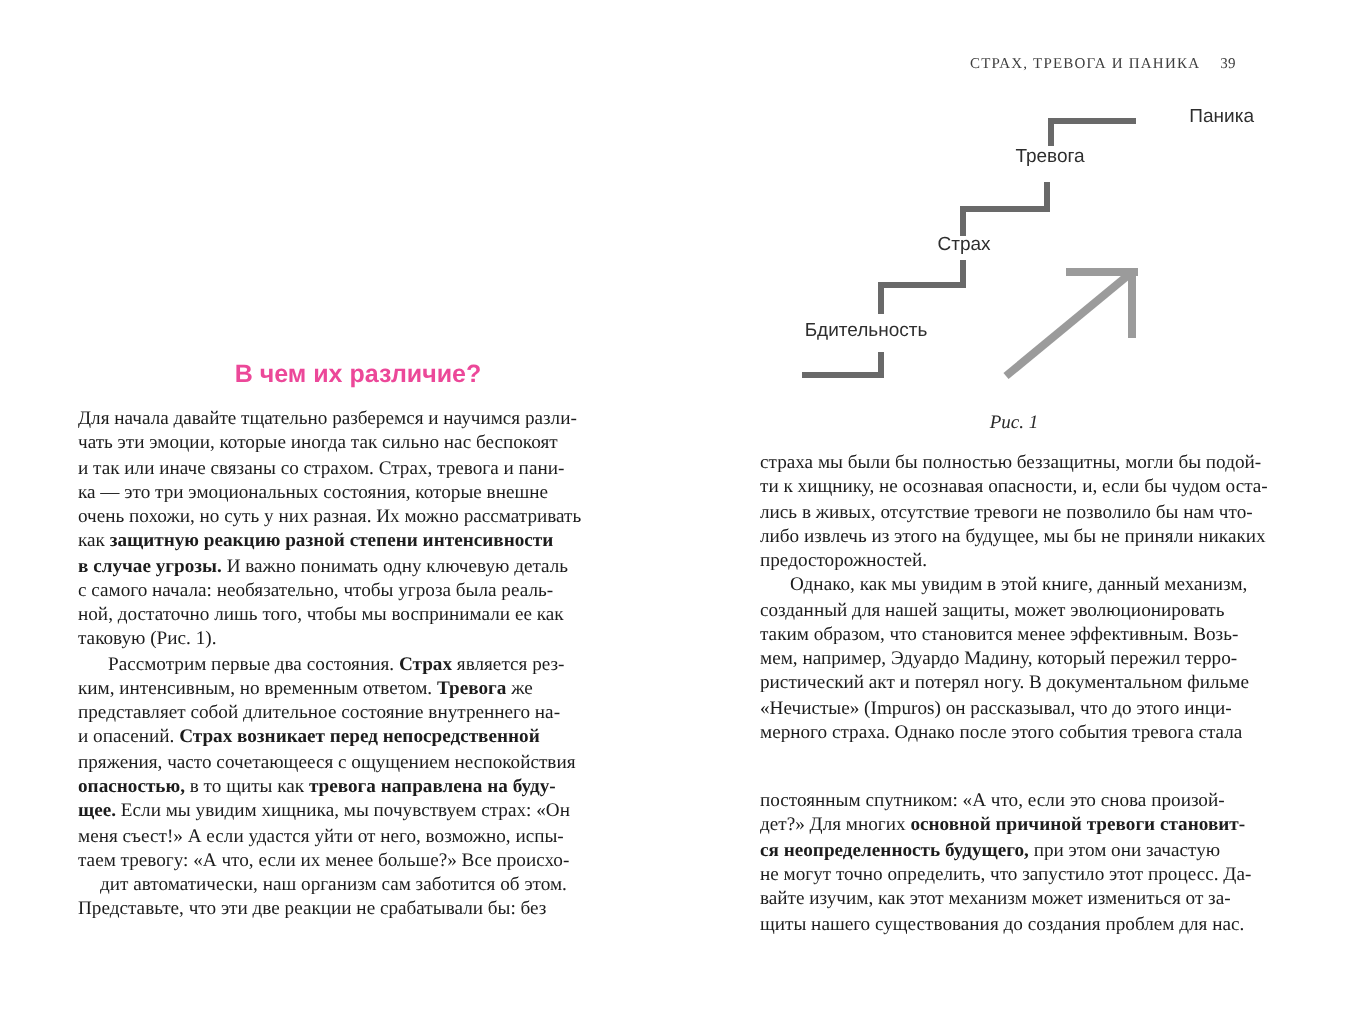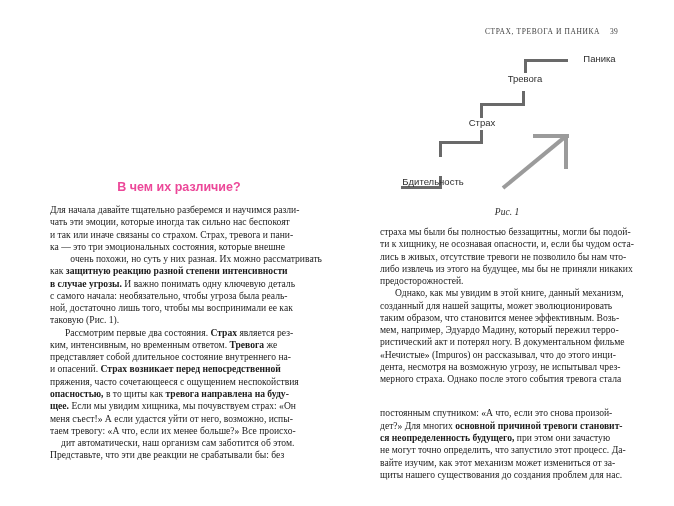--- a/index.html
+++ b/index.html
@@ -13,33 +13,33 @@
     font-family:"Liberation Serif",serif;font-size:7.5px;letter-spacing:0.6px;color:#3d3d3d;
   }
   .running-header .pageno{letter-spacing:0.2px;}
   
   .heading{
     position:absolute;left:43px;top:180px;width:272px;text-align:center;
     font-family:"Liberation Sans",sans-serif;font-weight:bold;font-size:12.5px;color:#ec4899;
   }
   
   .text-col{position:absolute;font-size:9.6px;}
-  #left-col{left:50px;top:204px;width:272px;font-family:Liberation Serif, serif;}
+  #left-col{left:39px;top:204px;width:272px;font-family:Liberation Serif, serif;}
   #right-col{left:380px;top:226px;width:258px;}
   .line{white-space:nowrap;height:12.27px;line-height:12.27px;text-align:left;}
   .line.indent{text-indent:15px;}
   .line .b{font-weight:bold;}
   
   .figure{position:absolute;left:390px;top:50px;width:240px;height:175px;}
   .seg{position:absolute;background:#696969;}
   .fig-label{
     position:absolute;font-family:"Liberation Sans",sans-serif;font-size:9.5px;
     line-height:11px;color:#2e2e2e;text-align:center;
   }
-  .fig-label.left{text-align:center;}
+  .fig-label.left{text-align:right;}
   .arrow-part{position:absolute;background:#9b9b9b;}
   .arrow-shaft{transform:rotate(-39.5deg);transform-origin:0 50%;}
   .fig-caption{
     position:absolute;left:67px;top:157px;width:100px;text-align:center;
     font-family:"Liberation Serif",serif;font-style:italic;font-size:9.5px;color:#2a2a2a;
   }
 </style>
 </head>
 <body>
 
@@ -49,21 +49,21 @@
     <span>СТРАХ, ТРЕВОГА И ПАНИКА</span>
     <span class="pageno">39</span>
   </div>
 
   <div class="heading">В чем их различие?</div>
   <div class="text-col" id="left-col">
       <div class="line" style="word-spacing: 0px;"><span>Для начала давайте тщательно разберемся и научимся разли-</span></div>
       <div class="line" style="word-spacing: 0px;"><span>чать эти эмоции, которые иногда так сильно нас беспокоят</span></div>
       <div class="line" style="word-spacing: 0px;"><span>и так или иначе связаны со страхом. Страх, тревога и пани-</span></div>
       <div class="line" style="word-spacing: 0px;"><span>ка — это три эмоциональных состояния, которые внешне</span></div>
-      <div class="line" style="word-spacing: 0px; text-align: right;"><span>очень похожи, но суть у них разная. Их можно рассматривать</span></div>
+      <div class="line" style="word-spacing: 0px;"><span>очень похожи, но суть у них разная. Их можно рассматривать</span></div>
       <div class="line" style="word-spacing: 0px;"><span>как </span><span class="b">защитную реакцию разной степени интенсивности</span></div>
       <div class="line" style="word-spacing: 0px;"><span class="b">в случае угрозы.</span><span> И важно понимать одну ключевую деталь</span></div>
       <div class="line" style="word-spacing: 0px;"><span>с самого начала: необязательно, чтобы угроза была реаль-</span></div>
       <div class="line" style="word-spacing: 0px;"><span>ной, достаточно лишь того, чтобы мы воспринимали ее как</span></div>
       <div class="line last"><span>таковую (Рис. 1).</span></div>
       <div class="line indent" style="word-spacing: 0px;"><span>Рассмотрим первые два состояния. </span><span class="b">Страх</span><span> является рез-</span></div>
       <div class="line" style="word-spacing: 0px;"><span>ким, интенсивным, но временным ответом. </span><span class="b">Тревога</span><span> же</span></div>
       <div class="line" style="word-spacing: 0px;"><span>представляет собой длительное состояние внутреннего на-</span></div>
       <div class="line" style="word-spacing: 0px;"><span>и опасений. </span><span class="b">Страх возникает перед непосредственной</span></div>
       <div class="line" style="word-spacing: 0px;"><span>пряжения, часто сочетающееся с ощущением неспокойствия</span></div>
@@ -81,21 +81,21 @@
     <div class="seg" style="left: 49px; top: 126px; width: 3px; height: 13px; background: rgb(105, 105, 105);"></div>
     <div class="seg" style="left: 49px; top: 91px; width: 3px; height: 16px; background: rgb(105, 105, 105);"></div>
     <div class="seg" style="left: 49px; top: 91px; width: 44px; height: 3px; background: rgb(105, 105, 105);"></div>
     <div class="seg" style="left: 90px; top: 80px; width: 3px; height: 14px; background: rgb(105, 105, 105);"></div>
     <div class="seg" style="left: 90px; top: 53px; width: 3px; height: 15px; background: rgb(105, 105, 105);"></div>
     <div class="seg" style="left: 90px; top: 53px; width: 45px; height: 3px; background: rgb(105, 105, 105);"></div>
     <div class="seg" style="left: 132px; top: 41px; width: 3px; height: 15px; background: rgb(105, 105, 105);"></div>
     <div class="seg" style="left: 134px; top: 9px; width: 3px; height: 14px; background: rgb(105, 105, 105);"></div>
     <div class="seg" style="left: 134px; top: 9px; width: 44px; height: 3px; background: rgb(105, 105, 105);"></div>
 
-    <div class="fig-label" style="left:3px;top:110px;width:80px;margin-top:16px;">Бдительность</div>
+    <div class="fig-label" style="left:3px;top:110px;width:80px;">Бдительность</div>
     <div class="fig-label" style="left:62px;top:67px;width:60px;">Страх</div>
     <div class="fig-label" style="left:100px;top:23px;width:70px;">Тревога</div>
     <div class="fig-label left" style="left:182px;top:3px;width:55px;">Паника</div>
 
     <div>
       <div class="arrow-part arrow-shaft" style="left: 113px; top: 136px; width: 82px; height: 4px; background: rgb(155, 155, 155);"></div>
       <div class="arrow-part" style="left: 143px; top: 84px; width: 36px; height: 4px; background: rgb(155, 155, 155);"></div>
       <div class="arrow-part" style="left: 174px; top: 84px; width: 4px; height: 35px; background: rgb(155, 155, 155);"></div>
     </div>
 
@@ -107,21 +107,20 @@
       <div class="line" style="word-spacing: 0px;"><span>ти к хищнику, не осознавая опасности, и, если бы чудом оста-</span></div>
       <div class="line" style="word-spacing: 0px;"><span>лись в живых, отсутствие тревоги не позволило бы нам что-</span></div>
       <div class="line" style="word-spacing: 0px;"><span>либо извлечь из этого на будущее, мы бы не приняли никаких</span></div>
       <div class="line last"><span>предосторожностей.</span></div>
       <div class="line indent" style="word-spacing: 0px;"><span>Однако, как мы увидим в этой книге, данный механизм,</span></div>
       <div class="line" style="word-spacing: 0px;"><span>созданный для нашей защиты, может эволюционировать</span></div>
       <div class="line" style="word-spacing: 0px;"><span>таким образом, что становится менее эффективным. Возь-</span></div>
       <div class="line" style="word-spacing: 0px;"><span>мем, например, Эдуардо Мадину, который пережил терро-</span></div>
       <div class="line" style="word-spacing: 0px;"><span>ристический акт и потерял ногу. В документальном фильме</span></div>
       <div class="line" style="word-spacing: 0px;"><span>«Нечистые» (Impuros) он рассказывал, что до этого инци-</span></div>
-      <div class="line" style="word-spacing: 0px;"><span>дента, несмотря на возможную угрозу, не испытывал чрез-</span></div>
       <div class="line" style="word-spacing: 0px;"><span>мерного страха. Однако после этого события тревога стала</span></div>
       <div class="line" style="word-spacing: 0px; margin-top: 22px;"><span>постоянным спутником: «А что, если это снова произой-</span></div>
       <div class="line" style="word-spacing: 0px;"><span>дет?» Для многих </span><span class="b">основной причиной тревоги становит-</span></div>
       <div class="line" style="word-spacing: 0px;"><span class="b">ся неопределенность будущего,</span><span> при этом они зачастую</span></div>
       <div class="line" style="word-spacing: 0px;"><span>не могут точно определить, что запустило этот процесс. Да-</span></div>
       <div class="line" style="word-spacing: 0px;"><span>вайте изучим, как этот механизм может измениться от за-</span></div>
       <div class="line last"><span>щиты нашего существования до создания проблем для нас.</span></div>
     </div>
 
 </div>

